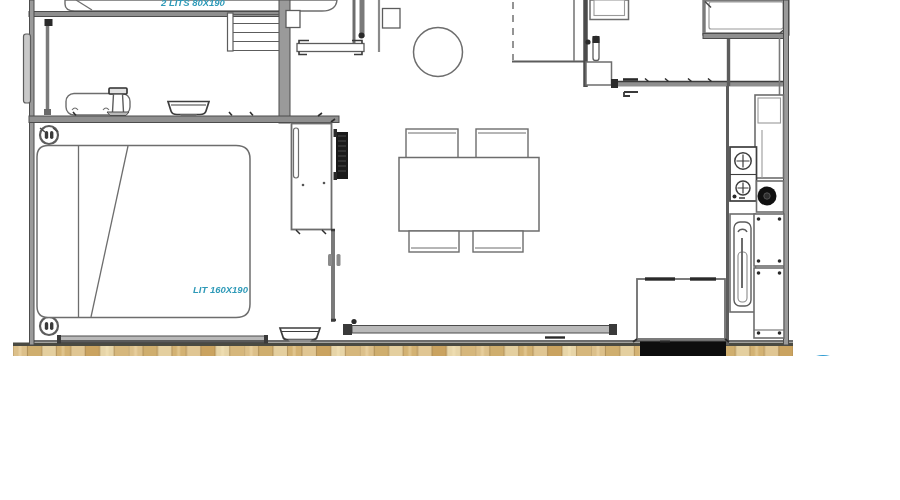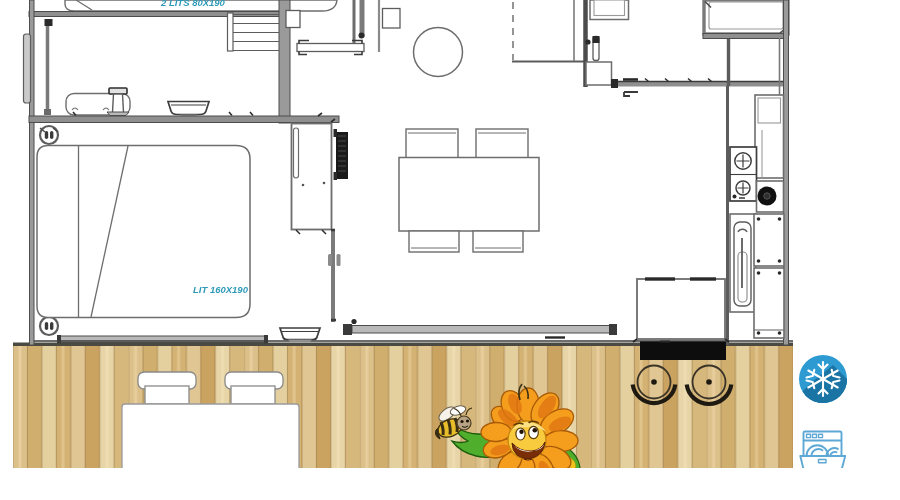--- a/index.html
+++ b/index.html
@@ -1,16 +1,16 @@
 <!DOCTYPE html>
 <html><head>
 <meta charset="utf-8">
 <style>
   html,body{margin:0;padding:0;background:#fff;}
-  #stage{position:relative;width:900px;height:468px;overflow:hidden;font-family:"Liberation Sans",sans-serif;}
+  #stage{position:relative;width:900px;height:356px;overflow:hidden;font-family:"Liberation Sans",sans-serif;}
 </style>
 </head>
 <body>
 <div id="stage">
 <svg width="900" height="500" viewBox="0 0 900 500">
 
 <rect x="0" y="0" width="900" height="500" fill="#ffffff"></rect>
 
 <defs>
   <pattern id="planks" x="13" y="346" width="115.6" height="154" patternUnits="userSpaceOnUse">

